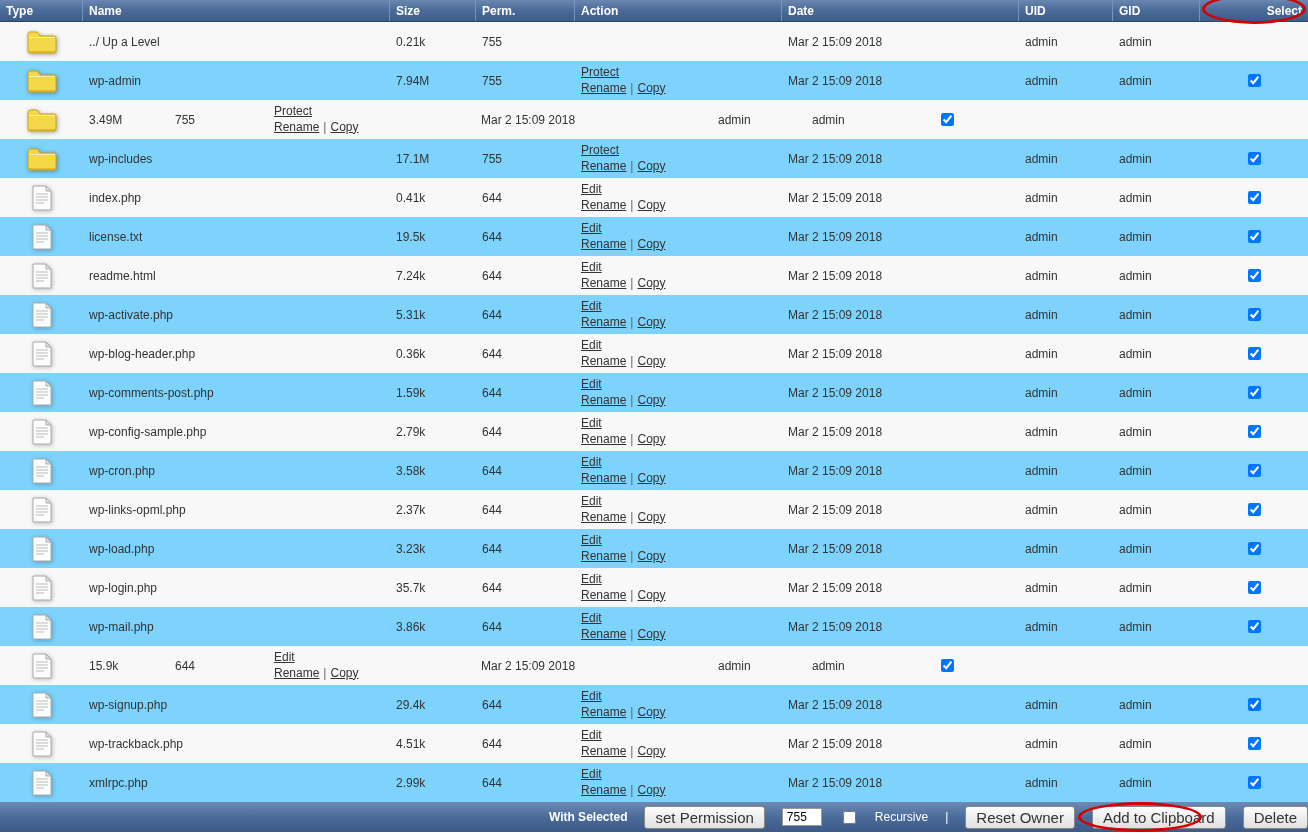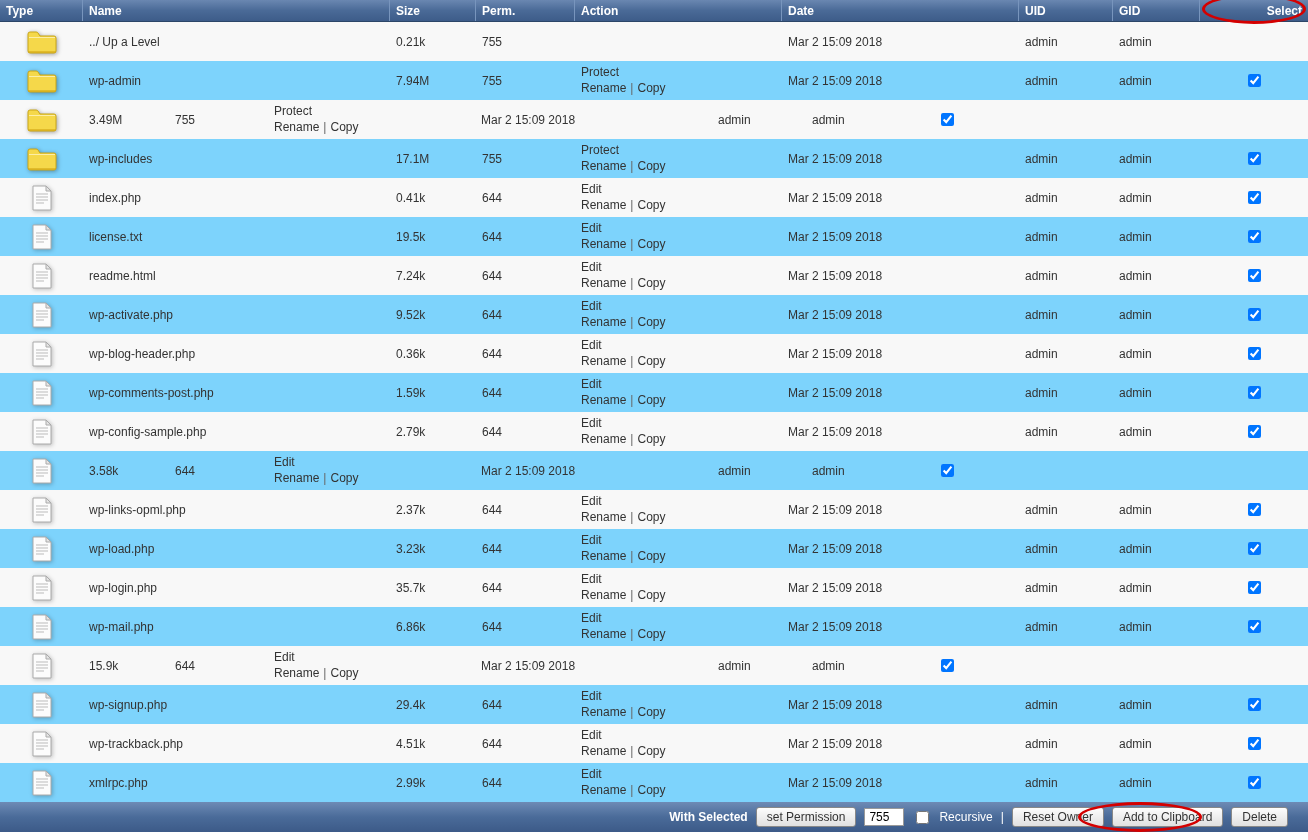--- a/index.html
+++ b/index.html
@@ -54,34 +54,34 @@
     
     .icon-wrap { display: flex; justify-content: center; align-items: center; }
     
     .action-link { color: #333; text-decoration: none; cursor: pointer; }
     .name-link { color: #333; text-decoration: none; cursor: pointer; }
     
     .footer-bar {
       display: flex;
       align-items: center;
       justify-content: flex-end;
-      gap: 8px;
-      padding: 4px 20px;
+      gap: 17px;
+      padding: 4px 0;
       background: linear-gradient(to bottom, #6e8bb5 0%, #4a6b99 50%, #3c5a88 100%);
       color: #fff;
       font-weight: bold;
       height: 30px;
     }
     .footer-bar .sep { color: #fff; font-weight: normal; }
     .footer-bar button {
       background: linear-gradient(to bottom, #fdfdfd, #e0e0e0);
       border: 1px solid #888;
       border-radius: 3px;
       padding: 2px 10px;
-      font-size: 12px;
+      font-size: 15px;
       cursor: pointer;
       color: #333;
       font-family: inherit;
     }
     .footer-bar input[type="text"] {
       border: 1px solid #999;
       padding: 1px 4px;
       font-size: 12px;
       width: 40px;
     }
@@ -103,21 +103,21 @@
     }
     .circle-footer {
       bottom: 0px;
       left: 1078px;
       width: 124px;
       height: 30px;
     }
     
     .container { position: relative; width: 1308px; }
     
-    .action-line { display: flex; gap: 4px; align-items: flex-start; line-height: 1.3; }
+    .action-line { display: flex; gap: 4px; align-items: flex-start; line-height: 1.3; text-decoration: underline; }
     .action-divider { color: #666; }
 
     svg.folder-icon { filter: drop-shadow(1px 1px 2px rgba(0,0,0,.35)); }
     svg.file-icon { filter: drop-shadow(1px 1px 2px rgba(0,0,0,.25)); }
   </style>
 </head>
 <body>
 
 <div class="container">
 
@@ -378,21 +378,21 @@
     <path d="M15 1 L15 6 L20 6 Z" fill="#e4e4e4" stroke="#aaa" stroke-width="1"></path>
     <line x1="5" y1="9" x2="17" y2="9" stroke="#bbb" stroke-width="1"></line>
     <line x1="5" y1="12" x2="17" y2="12" stroke="#bbb" stroke-width="1"></line>
     <line x1="5" y1="15" x2="17" y2="15" stroke="#bbb" stroke-width="1"></line>
     <line x1="5" y1="18" x2="13" y2="18" stroke="#bbb" stroke-width="1"></line>
   </svg>
         </div>
         <div class="data-cell col-name">
           <a class="name-link" href="#">wp-activate.php</a>
         </div>
-        <div class="data-cell col-size">9.52k</div>
+        <div class="data-cell col-size">5.31k</div>
         <div class="data-cell col-perm">
           <a class="action-link" href="#">644</a>
         </div>
         <div class="data-cell col-action">
           <div class="action-line">
             <a class="action-link" href="#">Edit</a>
           </div>
           <div class="action-line">
             <a class="action-link" href="#">Rename</a>
             <span class="action-divider">|</span>
@@ -515,20 +515,23 @@
         <div class="data-cell col-type icon-wrap">
           <svg class="file-icon" width="22" height="26" viewBox="0 0 22 26">
     <path d="M2 1 L15 1 L20 6 L20 25 L2 25 Z" fill="#fcfcfc" stroke="#aaa" stroke-width="1"></path>
     <path d="M15 1 L15 6 L20 6 Z" fill="#e4e4e4" stroke="#aaa" stroke-width="1"></path>
     <line x1="5" y1="9" x2="17" y2="9" stroke="#bbb" stroke-width="1"></line>
     <line x1="5" y1="12" x2="17" y2="12" stroke="#bbb" stroke-width="1"></line>
     <line x1="5" y1="15" x2="17" y2="15" stroke="#bbb" stroke-width="1"></line>
     <line x1="5" y1="18" x2="13" y2="18" stroke="#bbb" stroke-width="1"></line>
   </svg>
         </div>
+        <div class="data-cell col-name">
+          <a class="name-link" href="#">wp-cron.php</a>
+        </div>
         <div class="data-cell col-size">3.58k</div>
         <div class="data-cell col-perm">
           <a class="action-link" href="#">644</a>
         </div>
         <div class="data-cell col-action">
           <div class="action-line">
             <a class="action-link" href="#">Edit</a>
           </div>
           <div class="action-line">
             <a class="action-link" href="#">Rename</a>
@@ -655,21 +658,21 @@
     <path d="M15 1 L15 6 L20 6 Z" fill="#e4e4e4" stroke="#aaa" stroke-width="1"></path>
     <line x1="5" y1="9" x2="17" y2="9" stroke="#bbb" stroke-width="1"></line>
     <line x1="5" y1="12" x2="17" y2="12" stroke="#bbb" stroke-width="1"></line>
     <line x1="5" y1="15" x2="17" y2="15" stroke="#bbb" stroke-width="1"></line>
     <line x1="5" y1="18" x2="13" y2="18" stroke="#bbb" stroke-width="1"></line>
   </svg>
         </div>
         <div class="data-cell col-name">
           <a class="name-link" href="#">wp-mail.php</a>
         </div>
-        <div class="data-cell col-size">6.86k</div>
+        <div class="data-cell col-size">3.86k</div>
         <div class="data-cell col-perm">
           <a class="action-link" href="#">644</a>
         </div>
         <div class="data-cell col-action">
           <div class="action-line">
             <a class="action-link" href="#">Edit</a>
           </div>
           <div class="action-line">
             <a class="action-link" href="#">Rename</a>
             <span class="action-divider">|</span>

